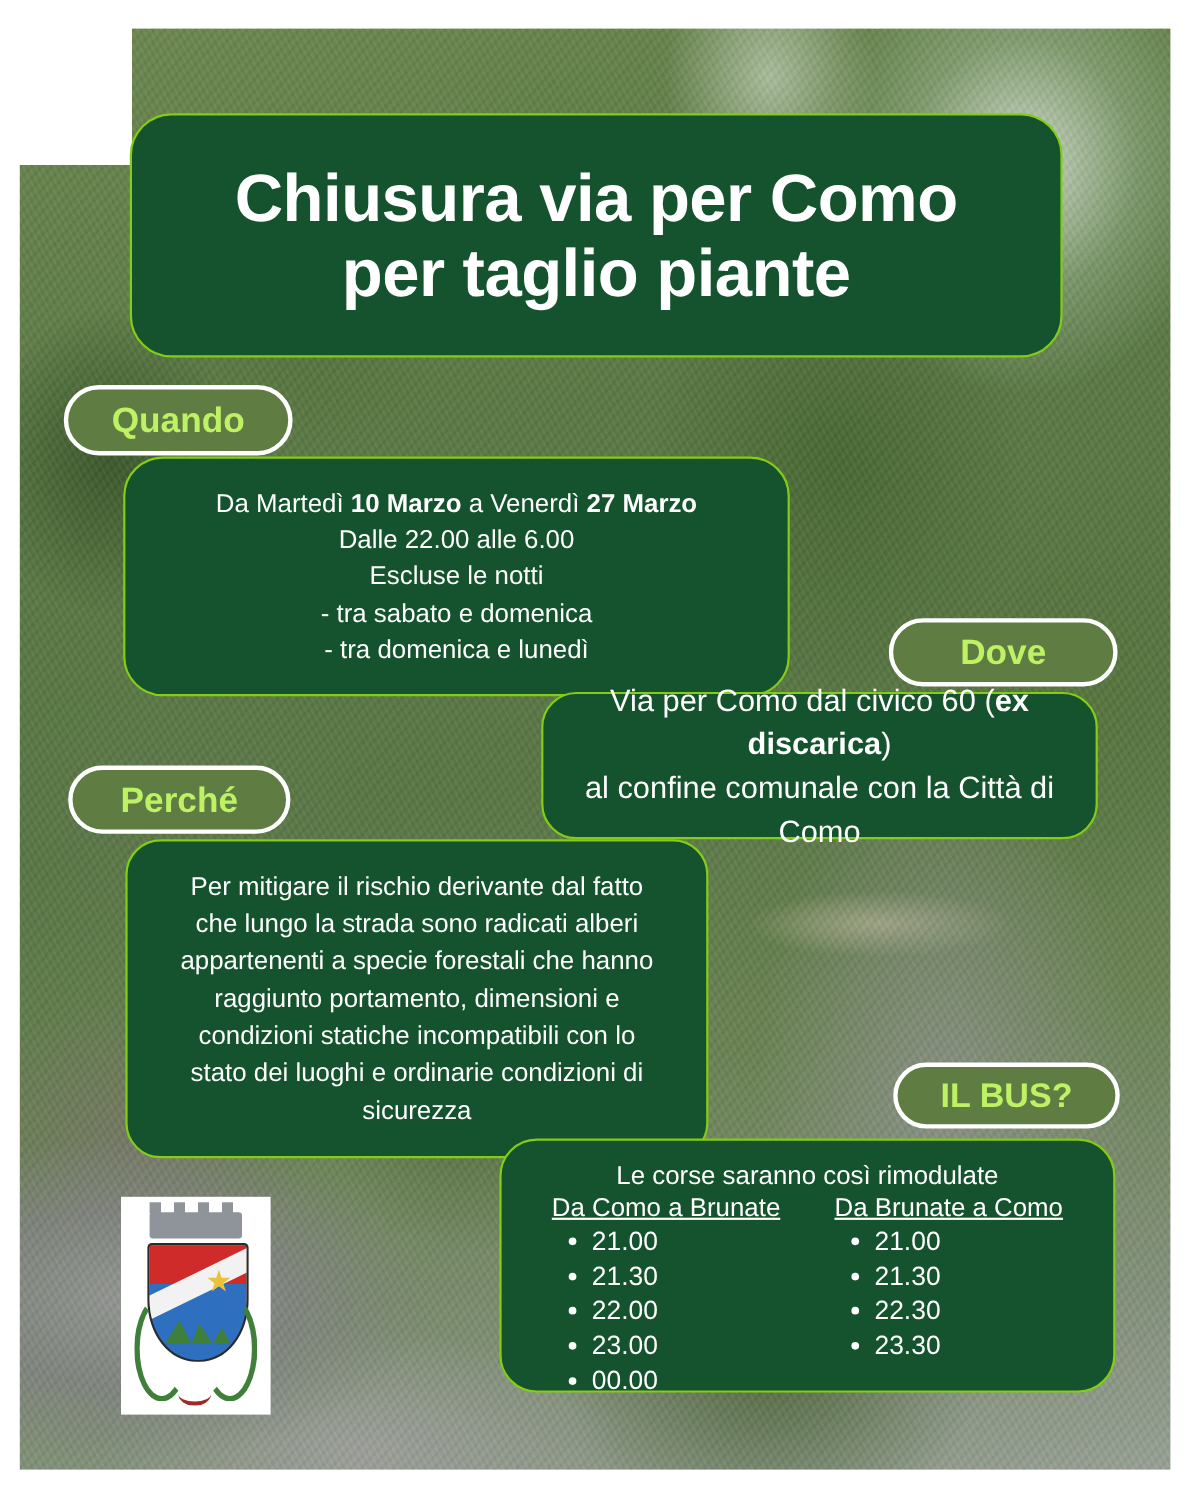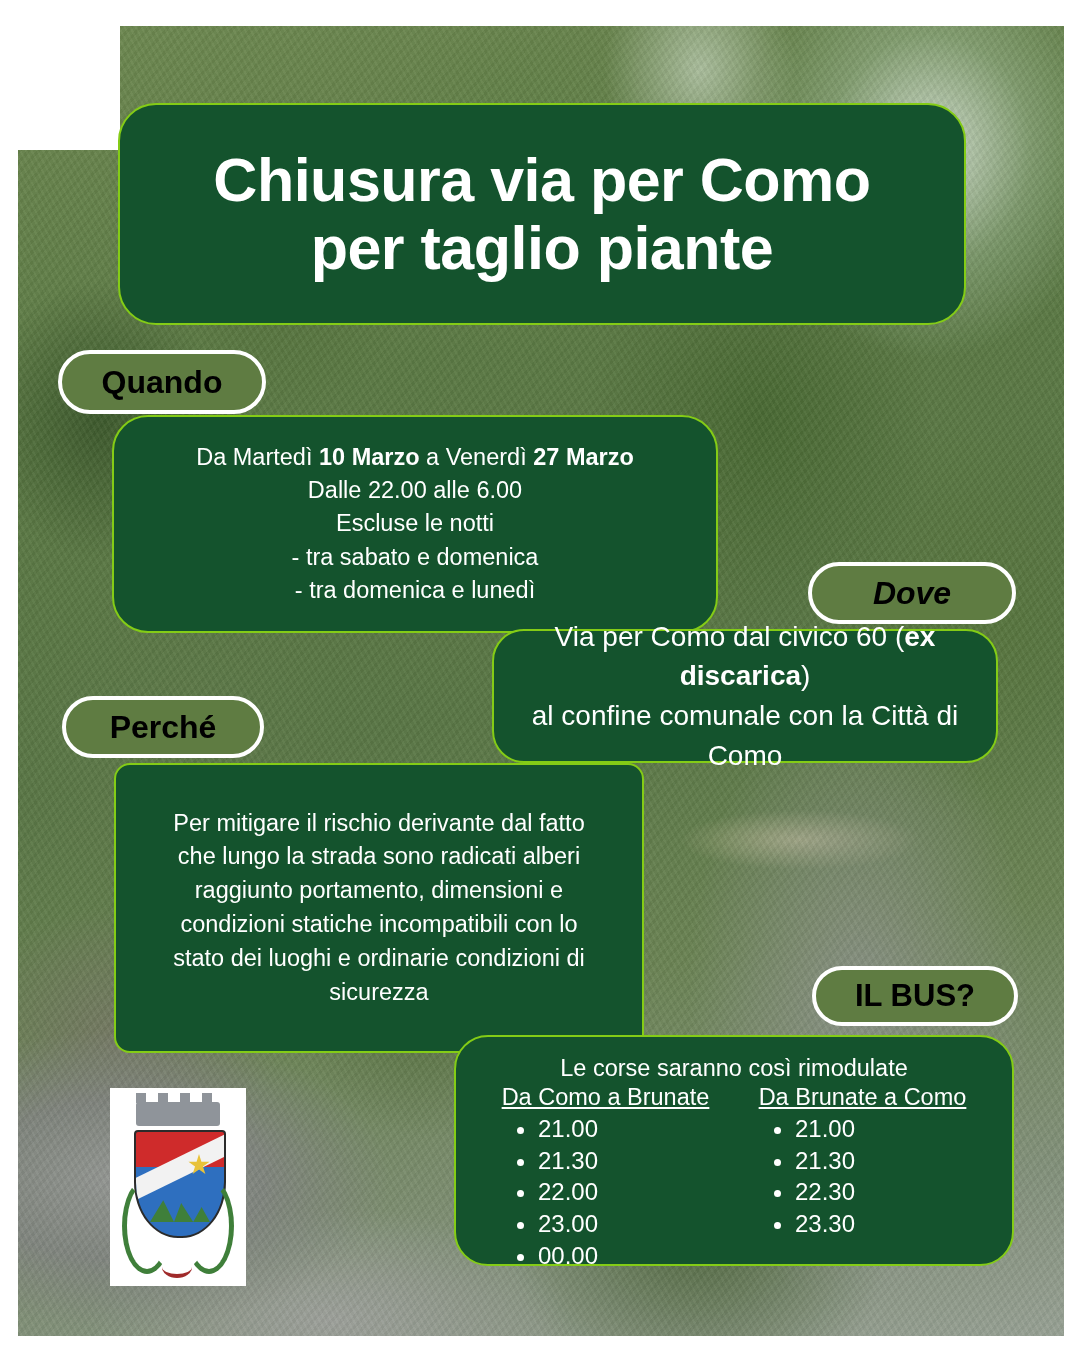--- a/index.html
+++ b/index.html
@@ -89,21 +89,21 @@
     border-radius: 34px;
     color: #ffffff;
     box-sizing: border-box;
     margin-top: 11px;
   }
   .label-pill {
     position: absolute;
     background: #5f7c42;
     border: 4px solid #ffffff;
     border-radius: 34px;
-    color: #000000;
+    color: #bef264;
     box-sizing: border-box;
     display: flex;
     align-items: center;
     justify-content: center;
     font-weight: bold;
     z-index: 5;
   }
 
   
   #title-panel {
@@ -127,33 +127,33 @@
     border-radius: 36px;
     display: flex; flex-direction: column; align-items: center; justify-content: center;
   }
   .quando-line {
     font-size: 23.5px;
     line-height: 1.42;
     text-align: center;
   }
 
   
-  #dove-pill { left: 808px; top: 562px; width: 208px; height: 62px; font-size: 32px; font-style: italic; }
+  #dove-pill { left: 808px; top: 562px; width: 208px; height: 62px; font-size: 32px; }
   #dove-panel {
     left: 492px; top: 618px; width: 506px; height: 134px;
     border-radius: 32px;
     display: flex; flex-direction: column; align-items: center; justify-content: center;
   }
   .dove-line { font-size: 28px; line-height: 1.42; text-align: center; }
 
   
   #perche-pill { left: 62px; top: 696px; width: 202px; height: 62px; font-size: 32px; }
   #perche-panel {
     left: 114px; top: 752px; width: 530px; height: 290px;
-    border-radius: 16px;
+    border-radius: 32px;
     display: flex; flex-direction: column; align-items: center; justify-content: center;
   }
   .perche-line { font-size: 23.5px; line-height: 1.44; text-align: center; }
 
   
   #bus-pill { left: 812px; top: 966px; width: 206px; height: 60px; font-size: 31px; }
   #bus-panel {
     left: 454px; top: 1024px; width: 560px; height: 231px;
     border-radius: 34px;
     padding: 18px 26px 10px 26px;
@@ -265,20 +265,21 @@
     </div>
     <div class="dove-line">al confine comunale con la Città di Como</div>
   </div>
 
   <div class="label-pill" id="perche-pill">
     <span>Perché</span>
   </div>
   <div class="panel" id="perche-panel">
     <div class="perche-line">Per mitigare il rischio derivante dal fatto</div>
     <div class="perche-line">che lungo la strada sono radicati alberi</div>
+    <div class="perche-line">appartenenti a specie forestali che hanno</div>
     <div class="perche-line">raggiunto portamento, dimensioni e</div>
     <div class="perche-line">condizioni statiche incompatibili con lo</div>
     <div class="perche-line">stato dei luoghi e ordinarie condizioni di</div>
     <div class="perche-line">sicurezza</div>
   </div>
 
   <div class="label-pill" id="bus-pill">
     <span>IL BUS?</span>
   </div>
   <div class="panel" id="bus-panel">

